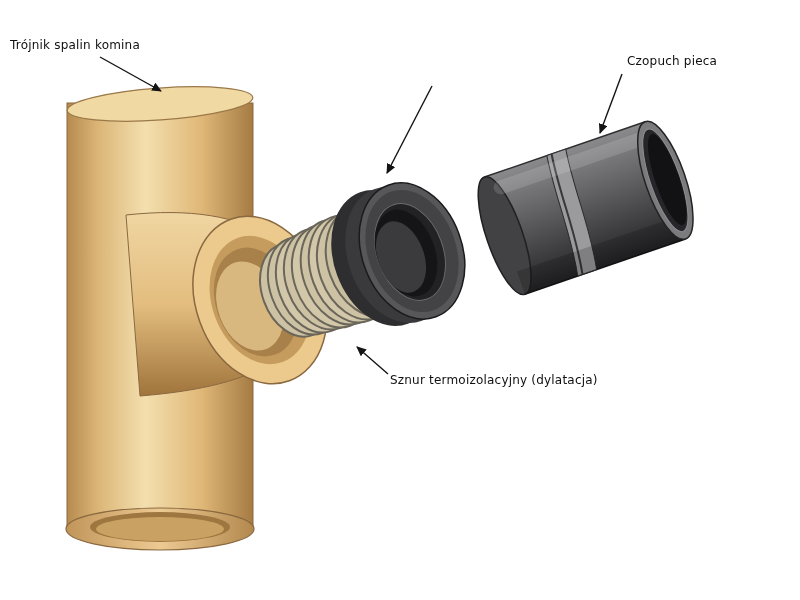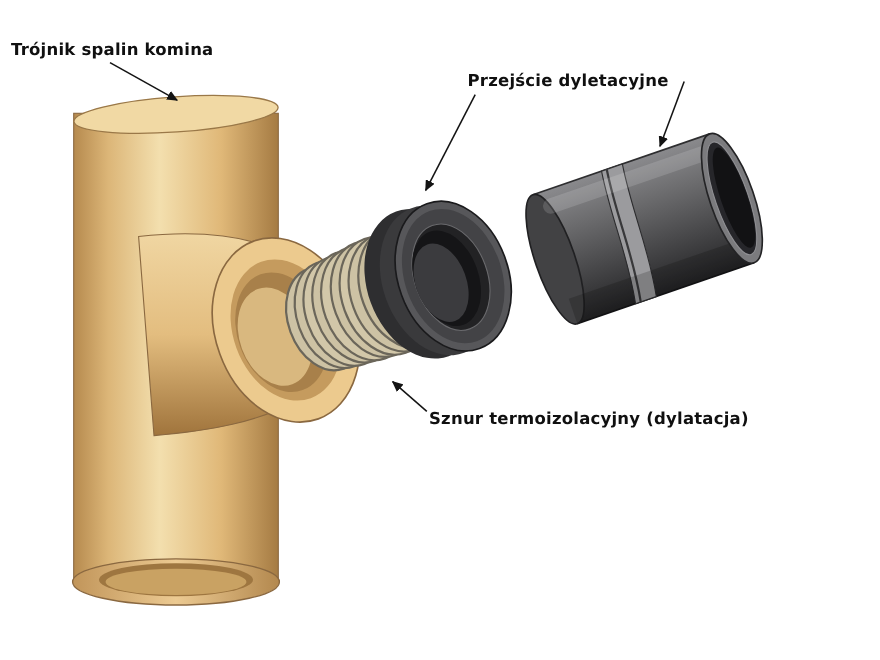--- a/index.html
+++ b/index.html
@@ -6,26 +6,25 @@
   .stage{
     position:relative;
     width:800px;height:600px;
     background:#ffffff;
     overflow:hidden;
     font-family:"DejaVu Sans","Liberation Sans",sans-serif;
   }
   .stage svg{position:absolute;left:0;top:0;}
   .label{
     position:absolute;
-    font-size:15px;
+    font-size:12px;
     line-height:18px;
     color:#101010;
     white-space:nowrap;
     letter-spacing:0.2px;
-    font-weight:bold;
   }
   .lbl-tee{left:10px;top:36px;}
   .lbl-transition{left:425px;top:64px;}
   .lbl-flue{left:627px;top:52px;}
   .lbl-cord{left:390px;top:371px;text-align:center;}
 </style>
 </head>
 <body>
 
 <div class="stage">
@@ -124,16 +123,16 @@
 
     <g stroke="#141414" stroke-width="1.4">
       <line x1="100" y1="57" x2="161" y2="91" marker-end="url(#arr)"></line>
       <line x1="432" y1="86" x2="387" y2="173" marker-end="url(#arr)"></line>
       <line x1="622" y1="74" x2="600" y2="133" marker-end="url(#arr)"></line>
       <line x1="388" y1="374" x2="357" y2="347" marker-end="url(#arr)"></line>
     </g>
   </svg>
 
   <div class="label lbl-tee">Trójnik spalin komina</div>
-  <div class="label lbl-transition">Przejście dyletacyjne</div>
+  <div class="label lbl-flue">Czopuch pieca</div>
   <div class="label lbl-cord">Sznur termoizolacyjny (dylatacja)</div>
 
 </div>
 
 </body></html>

